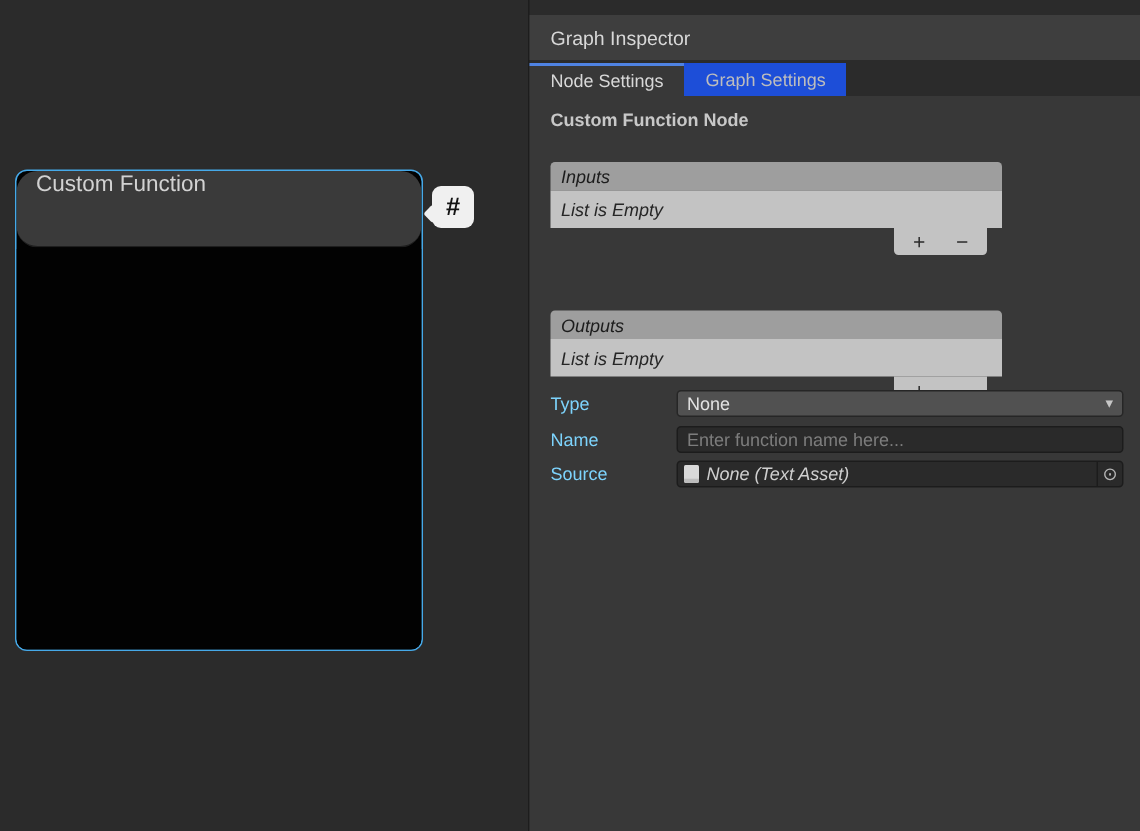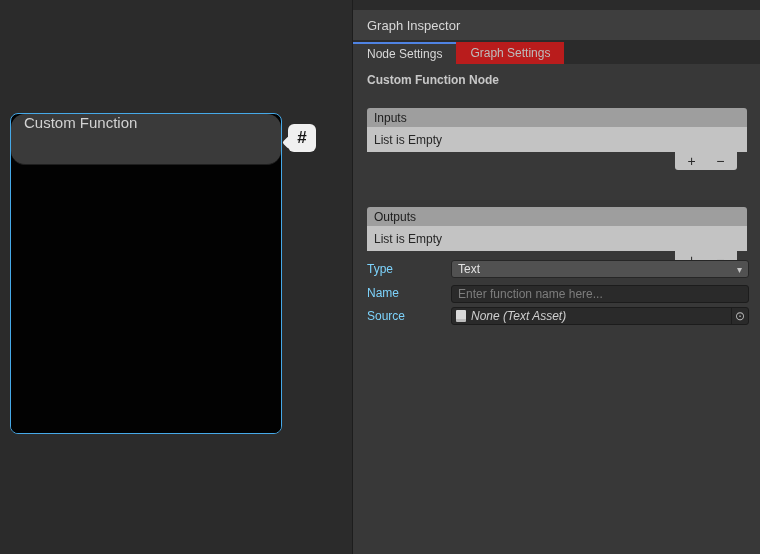--- a/index.html
+++ b/index.html
@@ -62,33 +62,33 @@
     background:#2b2b2b; display:flex;
   }
   .tab {
     height:100%; display:flex; align-items:center;
     padding:0 14px; font-size:12px; cursor:default;
   }
   .tab.active {
     background:#383838; border-top:2px solid #4f83e3;
     color:#d8d8d8;
   }
-  .tab.inactive { background:#b91c1c; color:#bdbdbd; }
+  .tab.inactive { background:#1d4ed8; color:#bdbdbd; }
 
   .panel-body {
     position:absolute; left:0; top:64px; width:100%; bottom:0;
     background:#383838;
   }
   .section-heading {
     position:absolute; left:14px; top:9px;
     font-size:12px; font-weight:bold; color:#c8c8c8;
   }
 
   
-  .rlist { position:absolute; left:14px; width:380px; }
+  .rlist { position:absolute; left:14px; width:301px;font-style:italic; }
   .rlist.inputs  { top:44px; }
   .rlist.outputs { top:121px;margin-top:22px; }
   .rlist-header {
     height:19px; background:#9e9e9e; color:#1c1c1c;
     font-size:12px; display:flex; align-items:center;
     padding-left:7px; border-radius:3px 3px 0 0;
   }
   .rlist-row {
     height:25px; background:#c3c3c3; color:#262626;
     font-size:12px; display:flex; align-items:center;
@@ -211,21 +211,21 @@
           <span class="rlist-btn">+</span>
           <span class="rlist-btn">−</span>
         </div>
       </div>
     </div>
 
     <div class="field-row type">
       <span class="field-label">Type</span>
       <div class="field-control">
         <div class="dropdown">
-          <span>Text</span>
+          <span>None</span>
           <span class="dropdown-arrow">▾</span>
         </div>
       </div>
     </div>
 
     <div class="field-row name">
       <span class="field-label">Name</span>
       <div class="field-control">
         <input class="text-field" type="text" placeholder="Enter function name here..." style="">
       </div>

